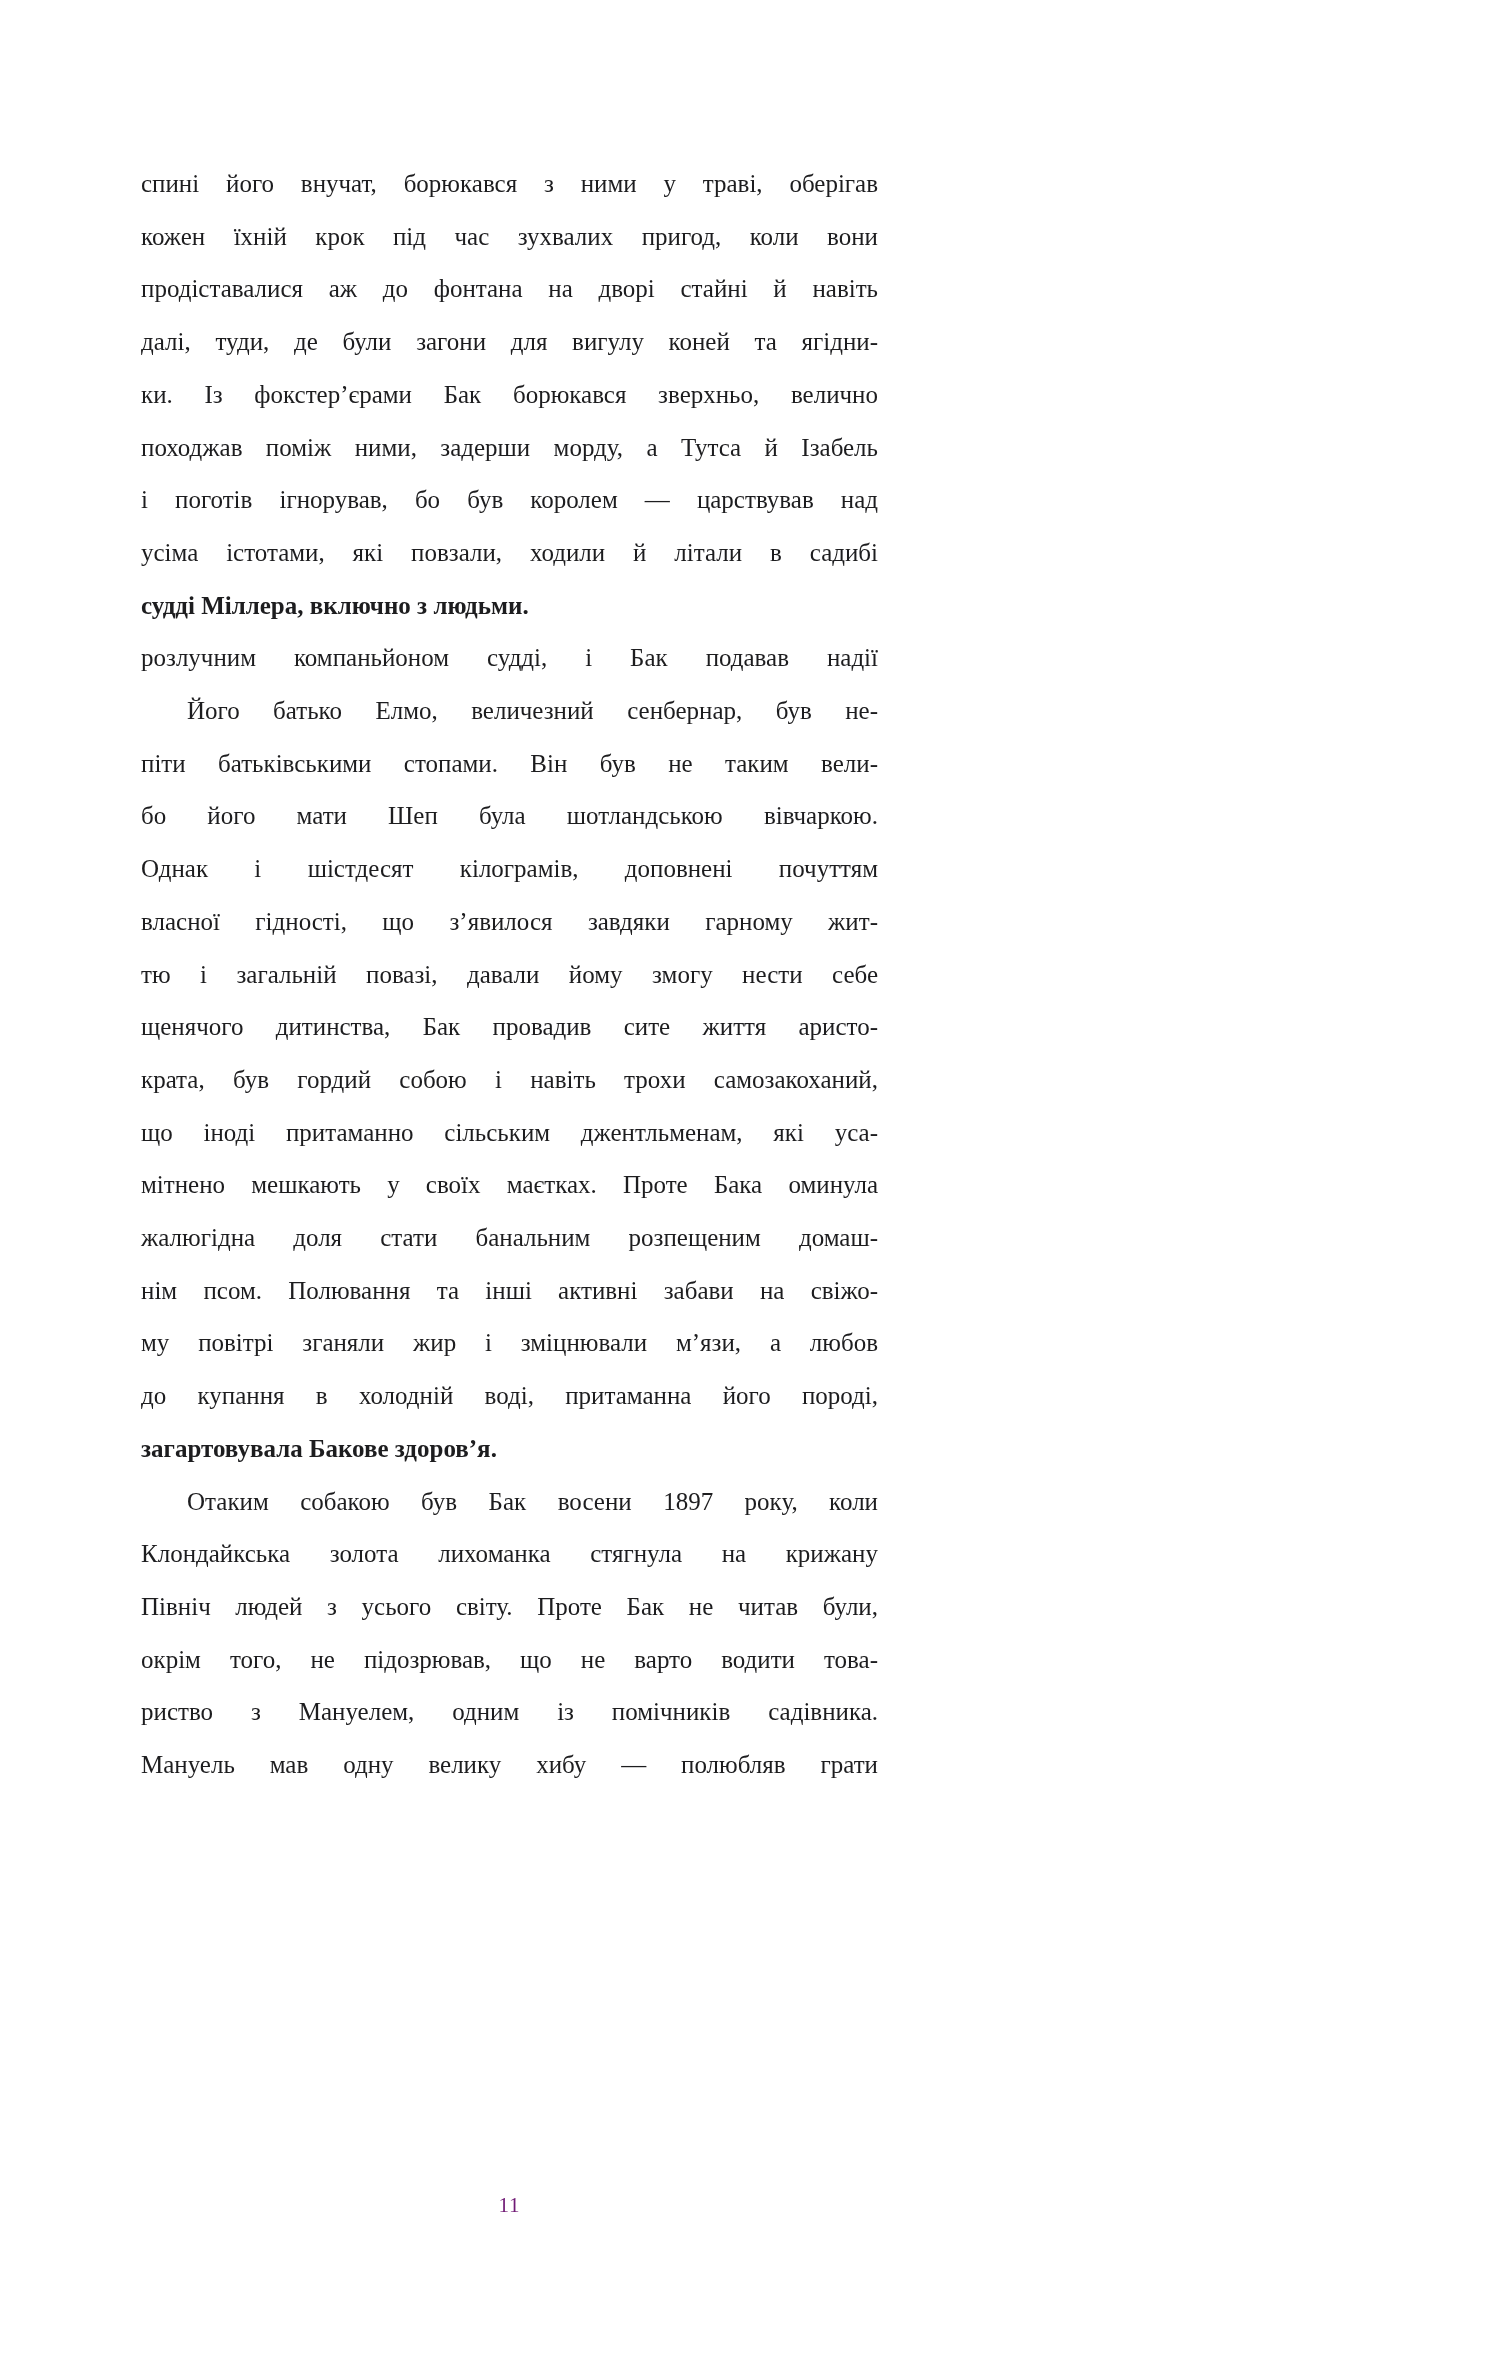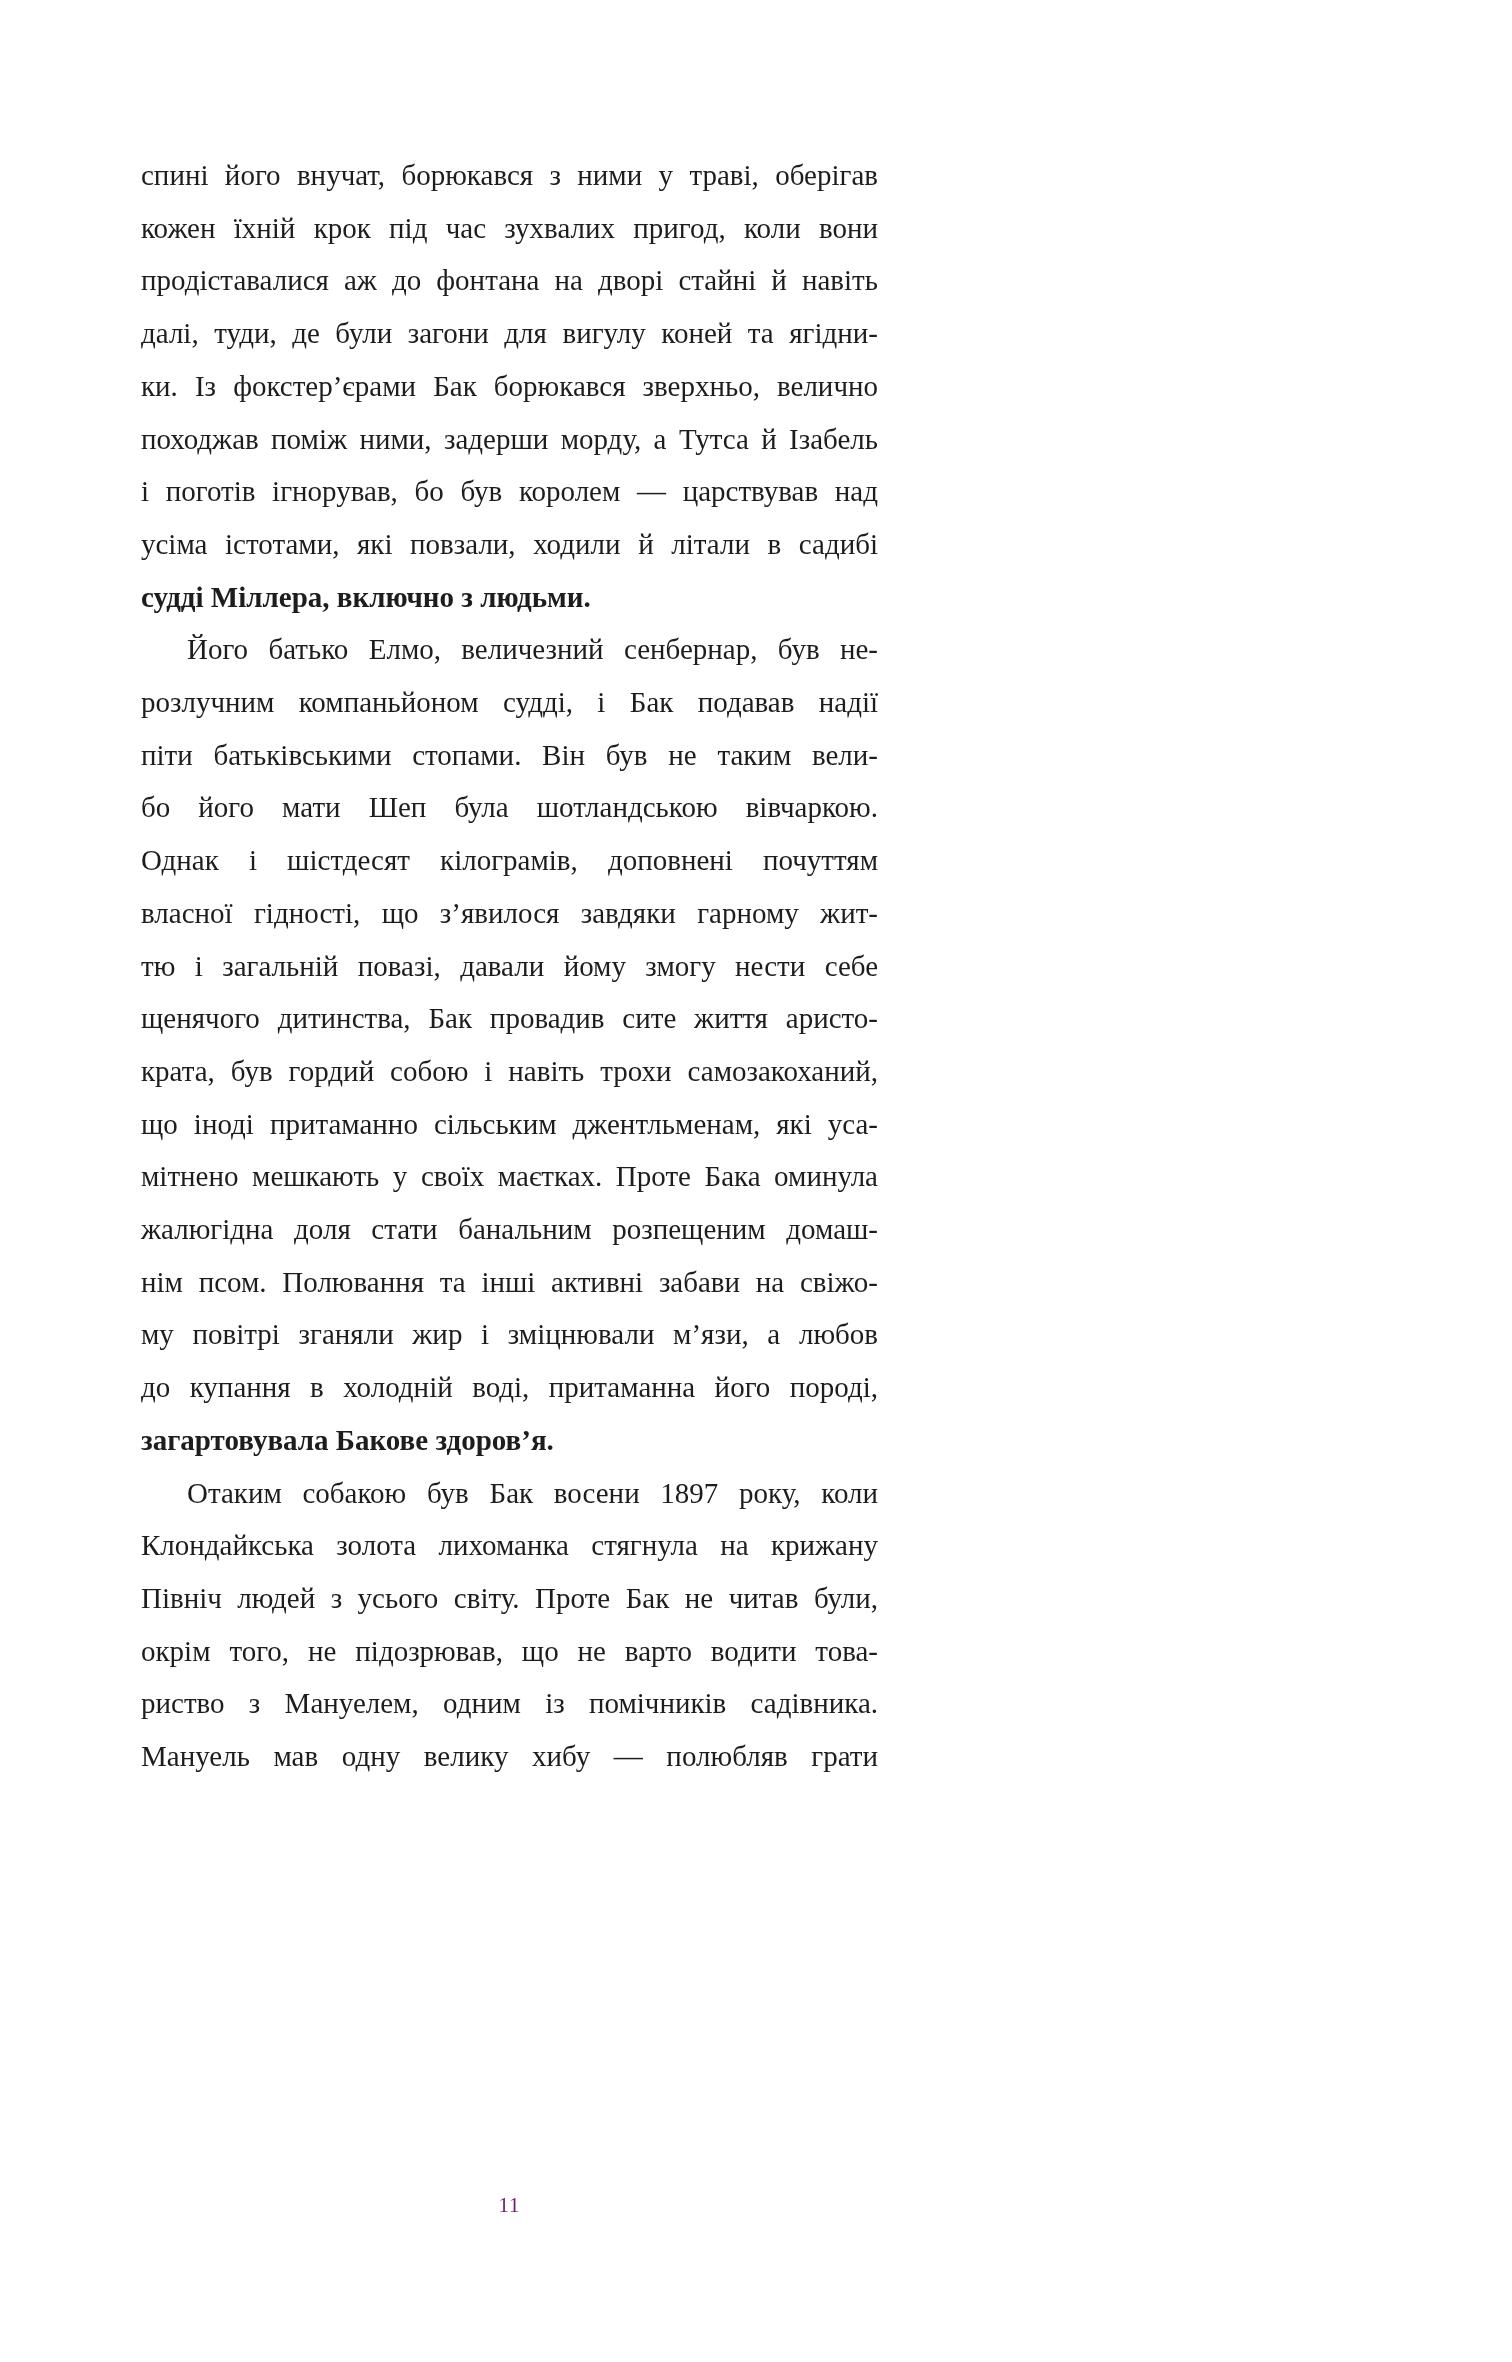--- a/index.html
+++ b/index.html
@@ -14,23 +14,23 @@
   .page {
     position: relative;
     width: 1512px;
     height: 2362px;
     overflow: hidden;
     background: #ffffff;
   }
   .text-block {
     position: absolute;
     left: 141px;
-    top: 149px;
+    top: 158px;
     width: 737px;
-    font-size: 29px;
+    font-size: 25px;
     line-height: 52.7px;
   }
   .paragraph { margin: 0; }
   .line {
     text-align: justify;
     text-align-last: justify;
   }
   .line.last-left { text-align-last: left; font-weight: bold; }
   .line.indent-first { text-indent: 46px; }
   .page-number {
@@ -54,22 +54,22 @@
         <div class="line">кожен їхній крок під час зухвалих пригод, коли вони</div>
         <div class="line">продіставалися аж до фонтана на дворі стайні й навіть</div>
         <div class="line">далі, туди, де були загони для вигулу коней та ягідни-</div>
         <div class="line">ки. Із фокстер’єрами Бак борюкався зверхньо, велично</div>
         <div class="line">походжав поміж ними, задерши морду, а Тутса й Ізабель</div>
         <div class="line">і поготів ігнорував, бо був королем — царствував над</div>
         <div class="line">усіма істотами, які повзали, ходили й літали в садибі</div>
         <div class="line last-left">судді Міллера, включно з людьми.</div>
       </div>
       <div class="paragraph">
+        <div class="line">розлучним компаньйоном судді, і Бак подавав надії</div>
         <div class="line indent-first">Його батько Елмо, величезний сенбернар, був не-</div>
-        <div class="line">розлучним компаньйоном судді, і Бак подавав надії</div>
         <div class="line">піти батьківськими стопами. Він був не таким вели-</div>
         <div class="line">бо його мати Шеп була шотландською вівчаркою.</div>
         <div class="line">Однак і шістдесят кілограмів, доповнені почуттям</div>
         <div class="line">власної гідності, що з’явилося завдяки гарному жит-</div>
         <div class="line">тю і загальній повазі, давали йому змогу нести себе</div>
         <div class="line">щенячого дитинства, Бак провадив сите життя аристо-</div>
         <div class="line">крата, був гордий собою і навіть трохи самозакоханий,</div>
         <div class="line">що іноді притаманно сільським джентльменам, які уса-</div>
         <div class="line">мітнено мешкають у своїх маєтках. Проте Бака оминула</div>
         <div class="line">жалюгідна доля стати банальним розпещеним домаш-</div>

